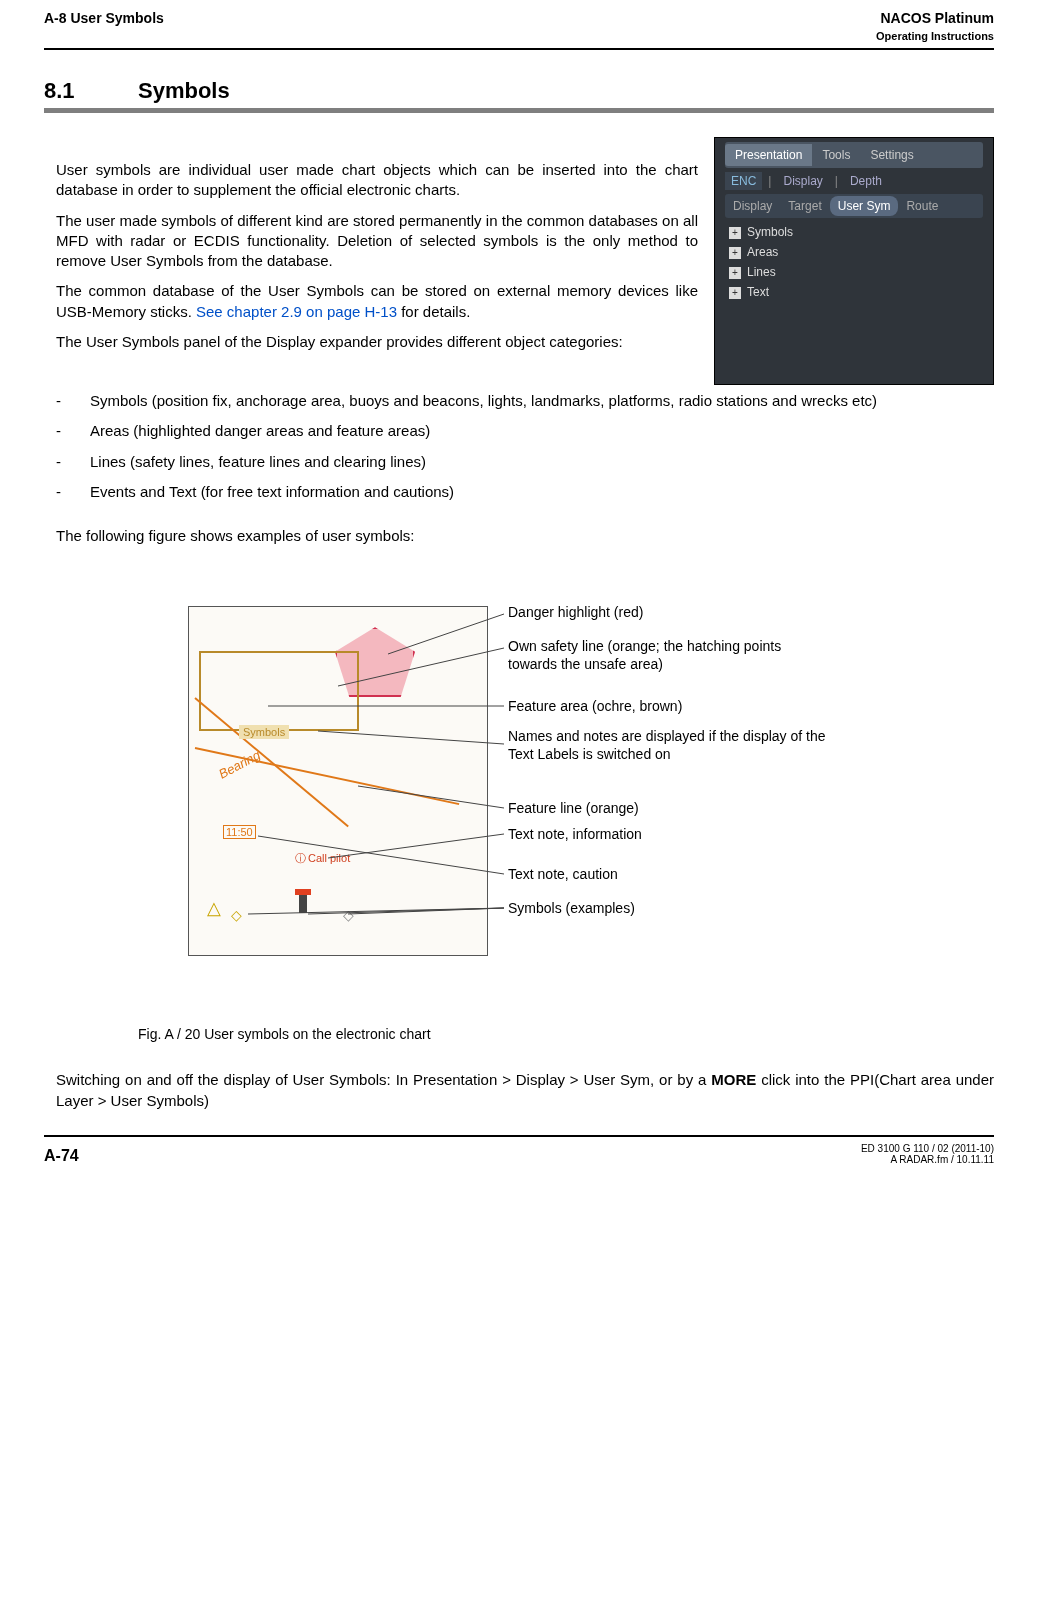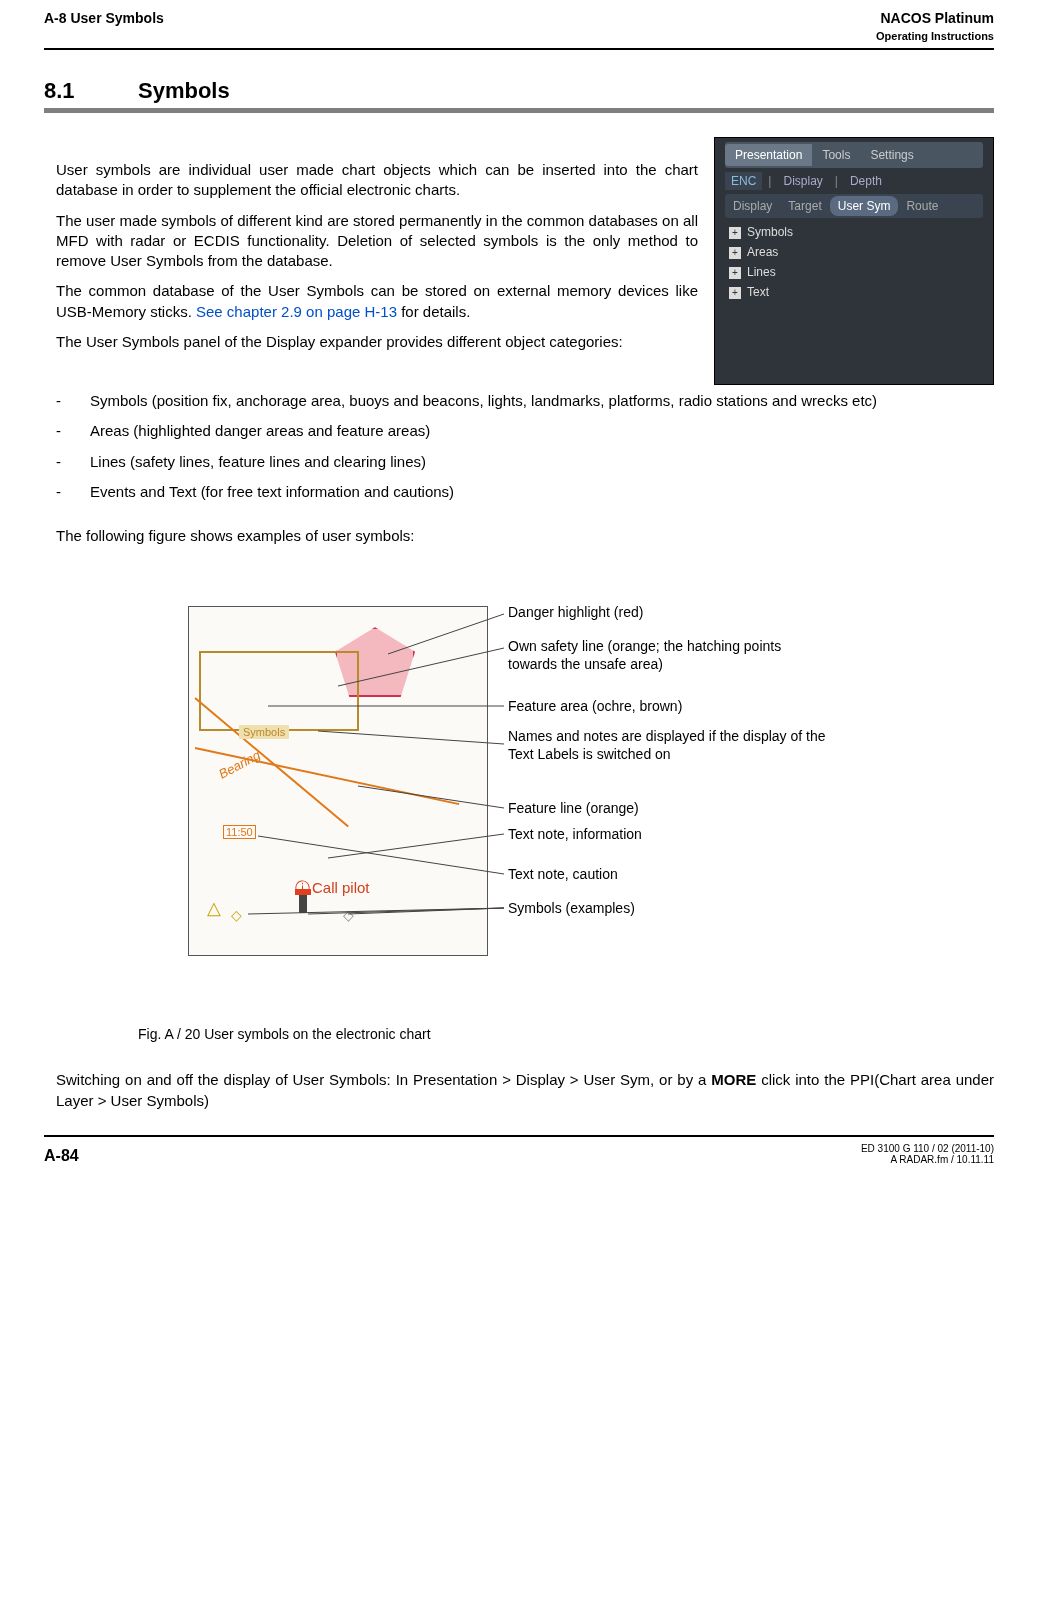--- a/index.html
+++ b/index.html
@@ -149,21 +149,21 @@
     font-size:13px; color:#e07818; font-style:italic;
     transform: rotate(-28deg);
   }
   .time-box {
     position:absolute; left:34px; top:218px;
     font-size:11px; color:#e07818;
     border:1px solid #e07818; padding:0 2px;
   }
   .call-pilot {
     position:absolute; left:106px; top:244px;
-    font-size:15px; color:#d04020;margin-top:28px;
+    font-size:11px; color:#d04020;
   }
   .call-pilot::before {
     content:"ⓘ"; color:#d04020; margin-right:2px;
   }
   .sym1 { position:absolute; left:18px; top:290px; font-size:18px; color:#c8a400; }
   .sym2 { position:absolute; left:42px; top:300px; font-size:14px; color:#c8a400; }
   .sym3 { position:absolute; left:110px; top:282px; width:8px; height:24px; background:#444; }
   .sym4 { position:absolute; left:106px; top:282px; width:16px; height:6px; background:#e04020; }
   .sym5 { position:absolute; left:154px; top:300px; font-size:14px; color:#888; }
   .callouts { position:absolute; left:320px; top:24px; width:320px; font-size:14px; line-height:1.25; }
@@ -305,19 +305,19 @@
     </div>
 
     <p style="margin-top:28px">
       <span>Switching on and off the display of User Symbols: In Presentation &gt; Display &gt; User Sym, or by a </span><b>MORE</b><span> click into the PPI(Chart area under Layer &gt; User Symbols)</span>
     </p>
 
   </div>
 
   <hr class="hr-bottom">
   <div class="footer">
-    <div class="page-num">A-84</div>
+    <div class="page-num">A-74</div>
     <div class="footer-right">
       <div>ED 3100 G 110 / 02 (2011-10)</div>
       <div>A RADAR.fm / 10.11.11</div>
     </div>
   </div>
 </div>
 
 </body></html>

